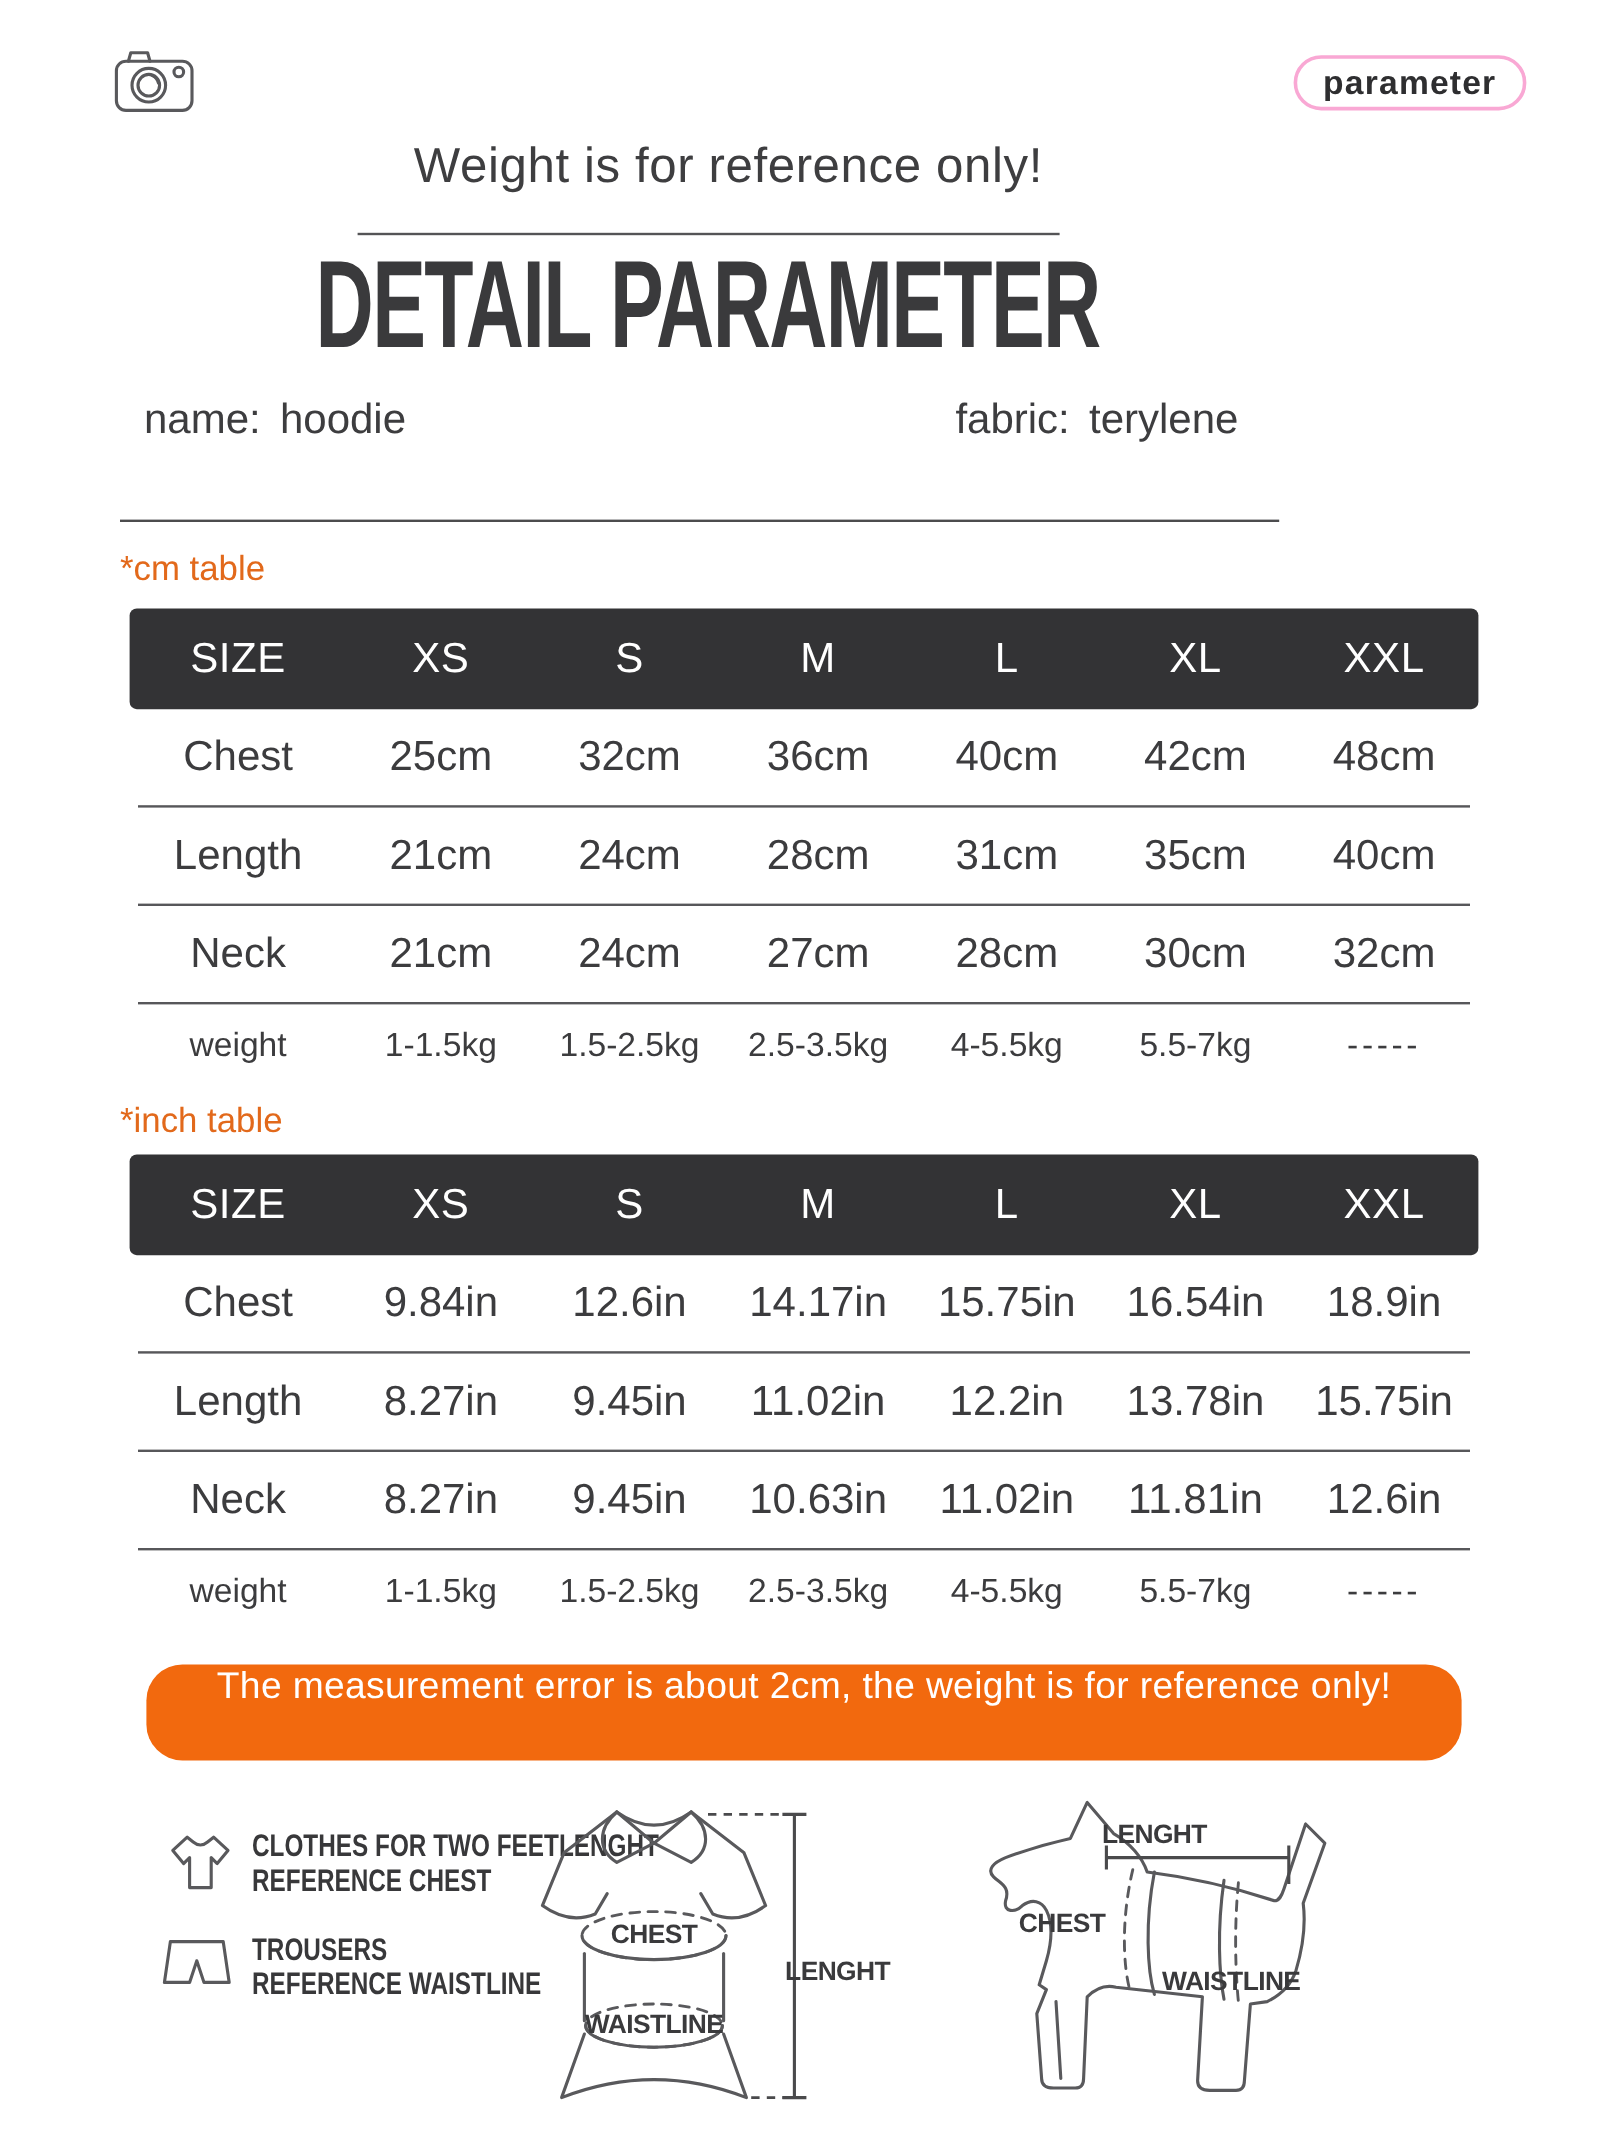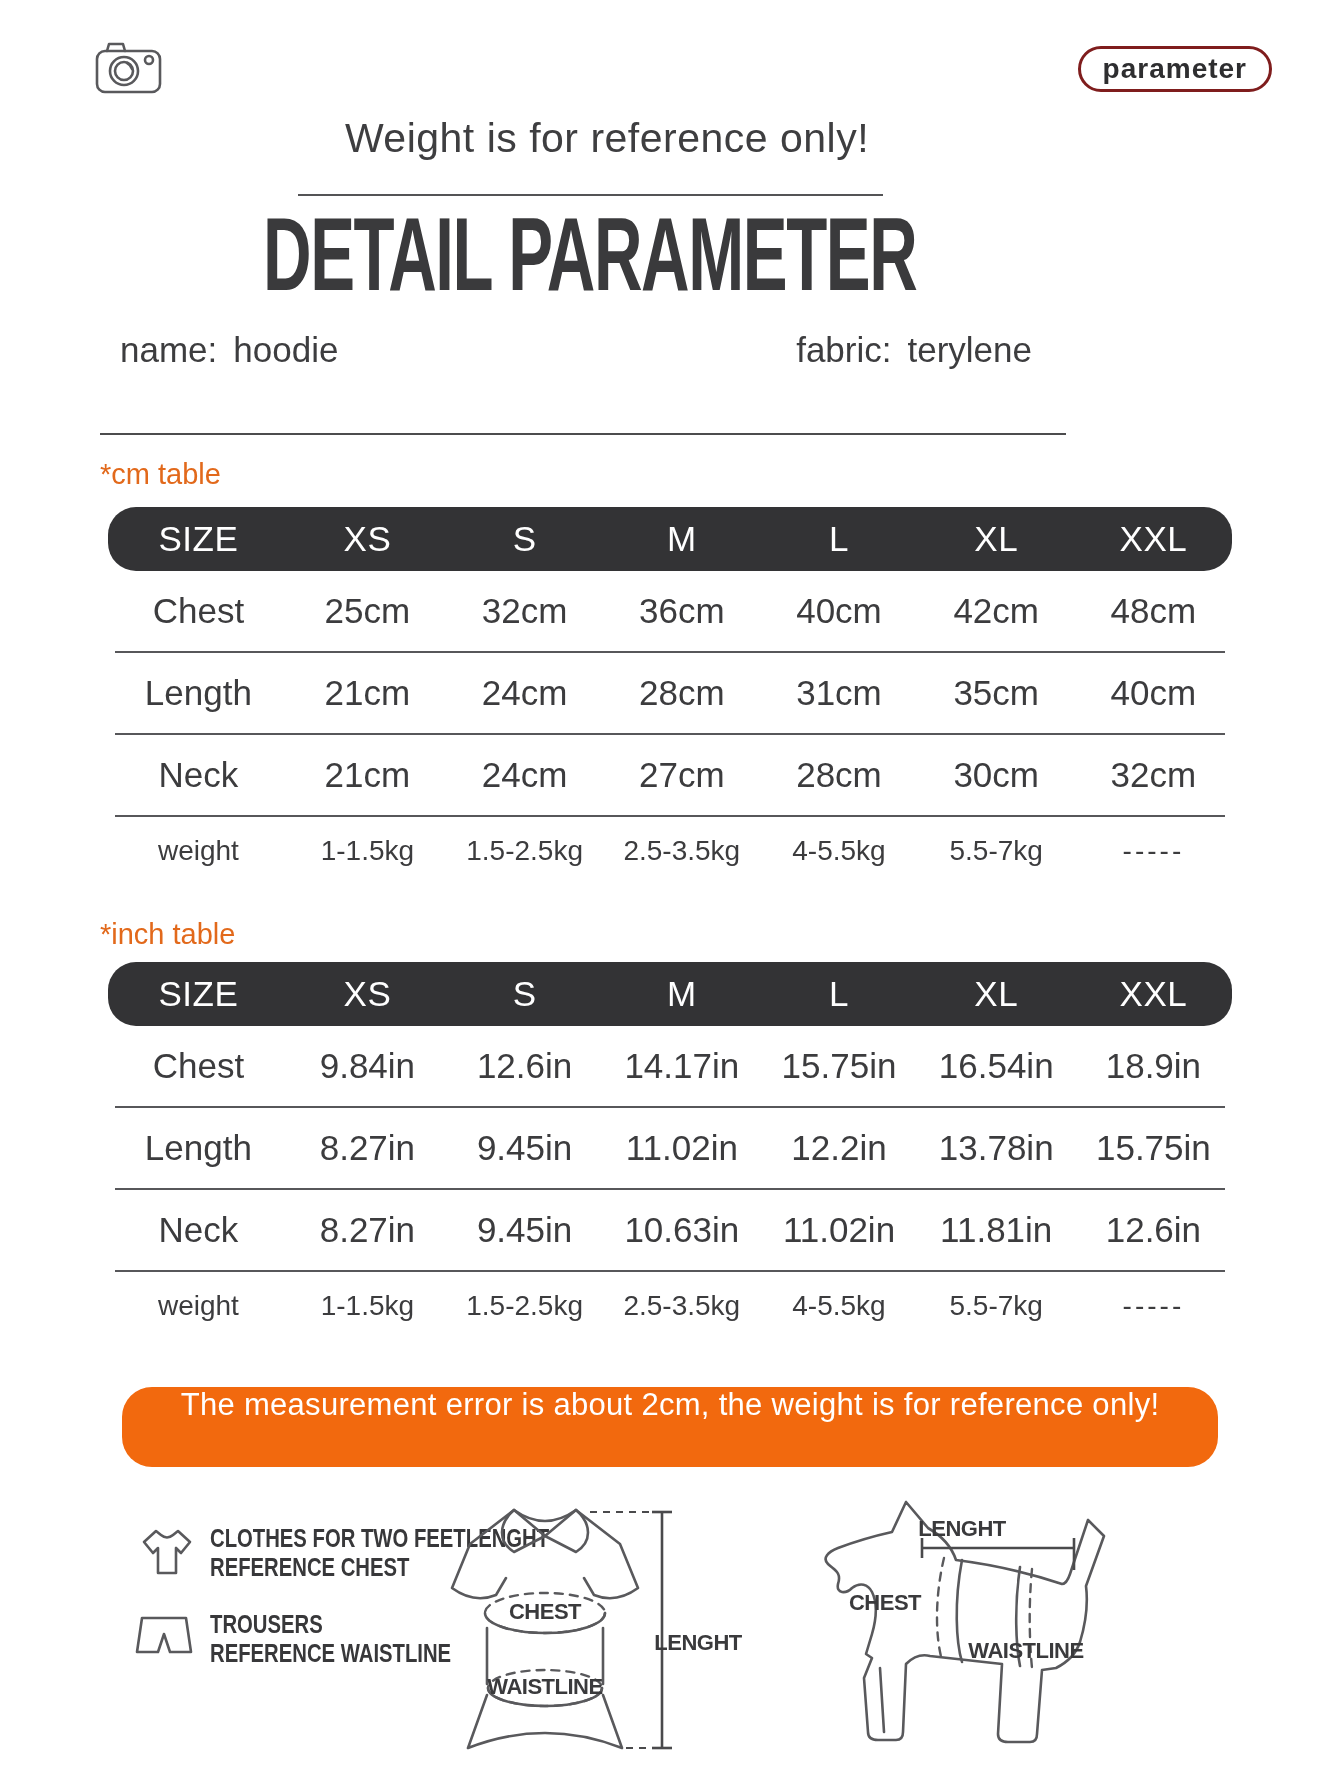--- a/index.html
+++ b/index.html
@@ -1,40 +1,40 @@
 <!DOCTYPE html>
 <html><head>
 <meta charset="utf-8">
 <style>
   html,body{margin:0;padding:0;background:#fff;}
   #page{position:relative;width:1340px;height:1785px;background:#fff;overflow:hidden;
         font-family:"Liberation Sans",sans-serif;color:#3b3b3d;}
 
   .camera{position:absolute;left:94px;top:38px;}
-  .badge{position:absolute;top:46px;right:68px;border:3px solid #7f1d1d;border-radius:24px;
+  .badge{position:absolute;top:46px;right:68px;border:3px solid #f9a8d4;border-radius:24px;
          padding:4px 22px;font-size:28px;font-weight:700;color:#2e2e30;letter-spacing:1px;}
 
   .headwrap{position:absolute;left:0;top:112px;width:1180px;text-align:center;}
   .subtitle{font-size:41px;line-height:52px;color:#3e3e40;letter-spacing:.5px;margin-left:34px;}
   .subtitle-rule{width:585px;height:2px;background:#55555.7;background:#545456;margin:30px auto 0;}
   .main-title{margin-top:8px;line-height:94px;font-size:0;}
   .main-title>span{display:inline-block;font-size:96px;font-weight:800;color:#3a3a3c;
        transform:scale(0.70,1.08);transform-origin:center top;letter-spacing:-2px;white-space:nowrap;}
 
   .meta{position:absolute;left:120px;top:330px;width:912px;display:flex;justify-content:space-between;
         font-size:35px;color:#3d3d3f;gap:41px;}
   .m-val{margin-left:16px;}
   .meta-rule{position:absolute;left:100px;top:433px;width:966px;height:2px;background:#4c4c4e;}
 
   .tbl-label{position:absolute;left:100px;font-size:29px;color:#e2691b;}
   #cm-label{top:458px;} #inch-label{top:918px;}
 
   .tbl{position:absolute;left:108px;width:1124px;}
   #cm-table{top:507px;} #inch-table{top:962px;}
-  .t-head{height:64px;background:#333335;border-radius:28px;display:grid;
+  .t-head{height:84px;background:#333335;border-radius:6px;display:grid;
           grid-template-columns:1.15fr 1fr 1fr 1fr 1fr 1fr 1fr;align-items:center;
           color:#fff;font-size:35px;text-align:center;letter-spacing:.5px;}
   .t-row{height:80px;display:grid;grid-template-columns:1.15fr 1fr 1fr 1fr 1fr 1fr 1fr;
          align-items:center;text-align:center;font-size:35px;color:#3c3c3e;}
   .t-row.small{height:68px;font-size:28px;}
   .t-div{height:2px;background:#57575a;margin:0 7px;}
   .dash{letter-spacing:3px;}
 
   .banner{position:absolute;left:122px;top:1387px;width:1096px;height:80px;background:#f2690e;
           border-radius:30px;display:flex;align-items:flex-start;justify-content:center;

